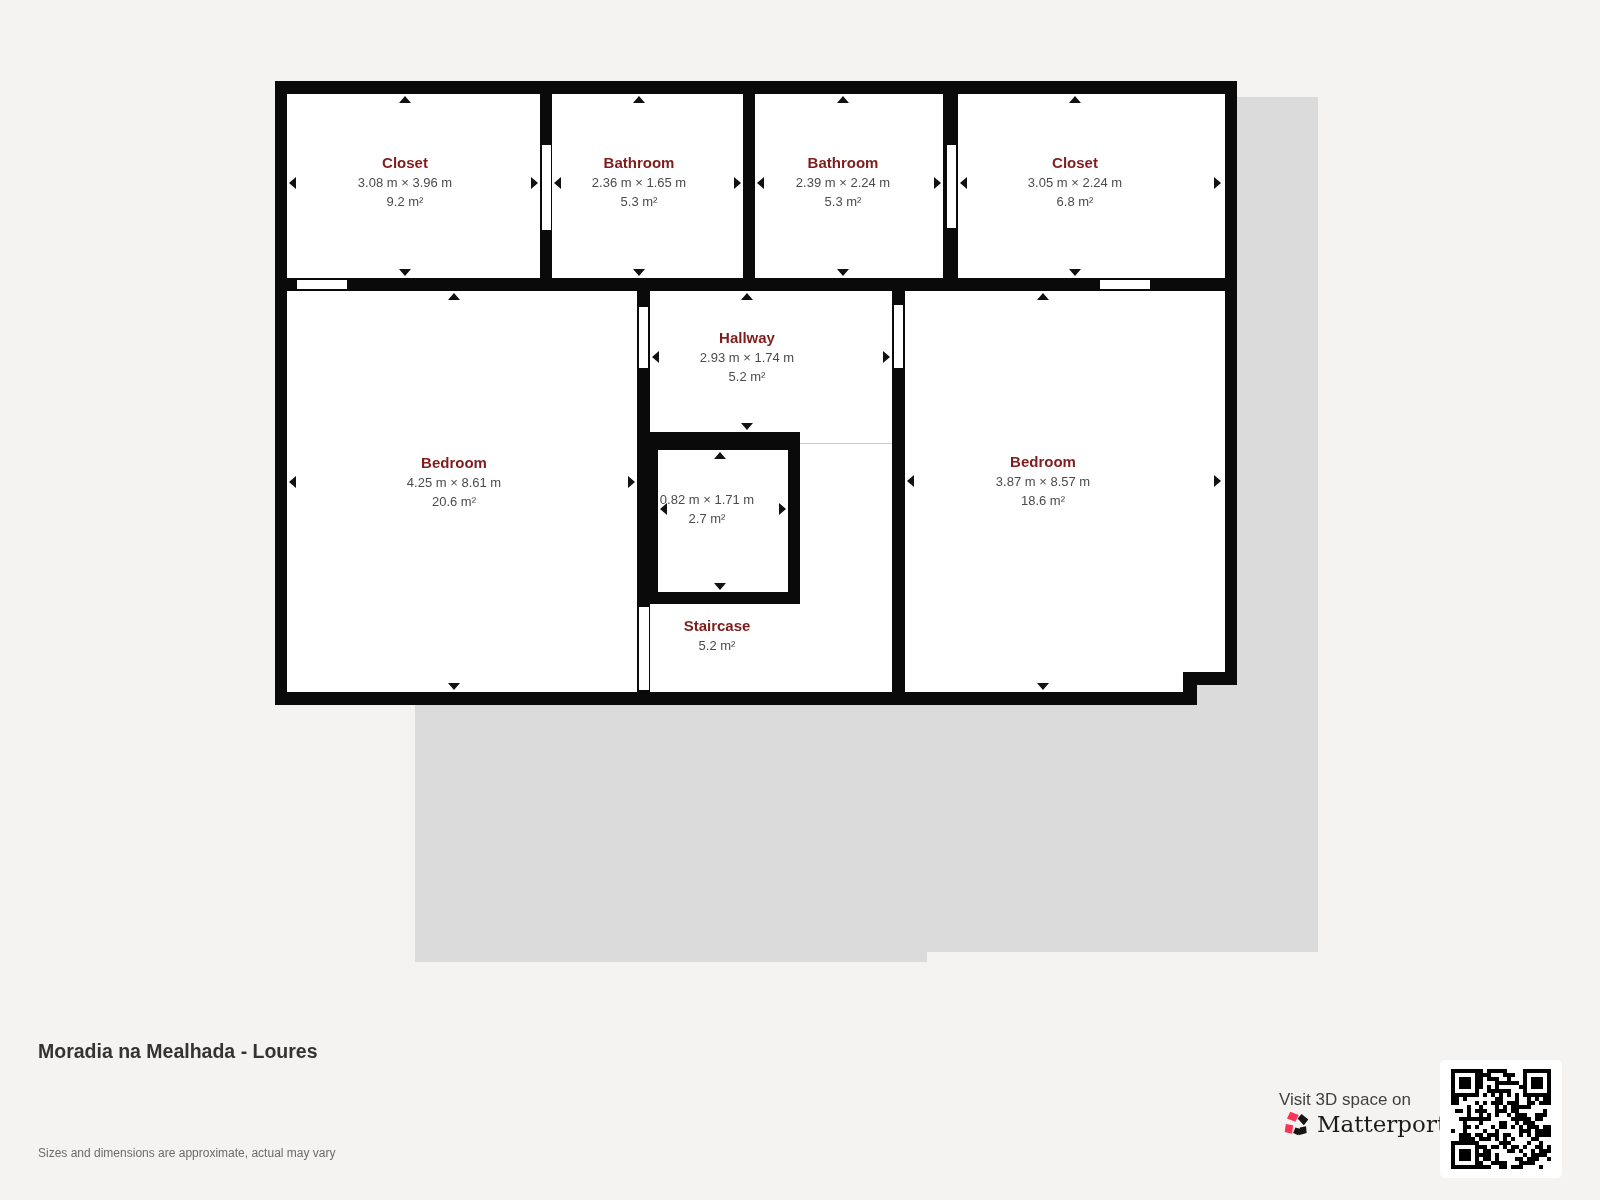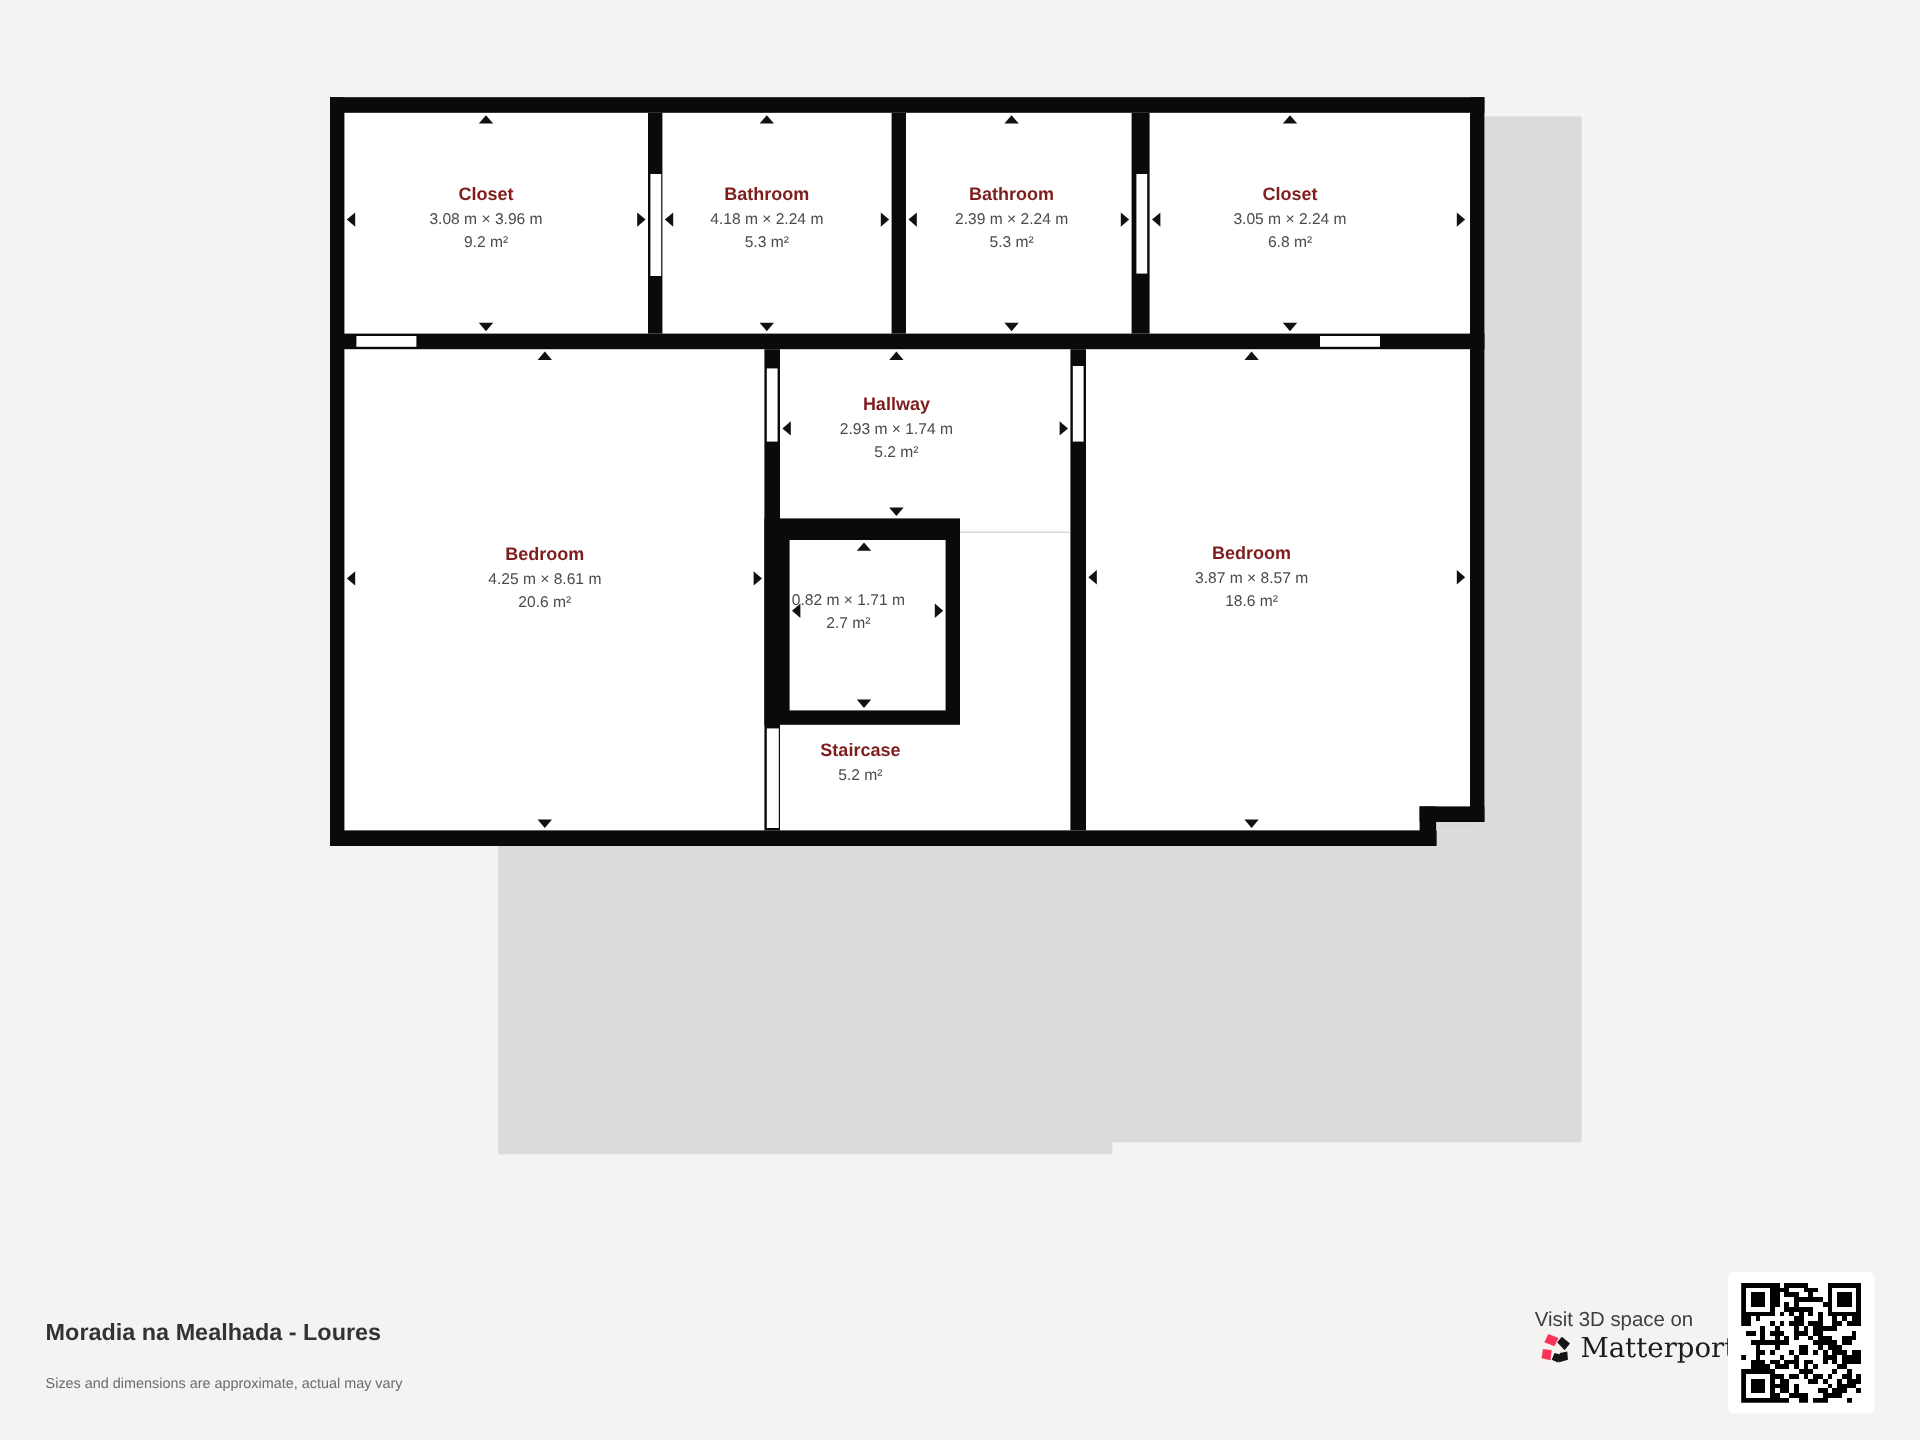--- a/index.html
+++ b/index.html
@@ -20,21 +20,21 @@
   #lab-closet2{left:1075px;top:153px;}
   #lab-bedroom-left{left:454px;top:453px;}
   #lab-hallway{left:747px;top:328px;}
   #lab-small-room{left:707px;top:490px;}
   #lab-staircase{left:717px;top:616px;}
   #lab-bedroom-right{left:1043px;top:452px;}
   
   #report-banner{left:38px;top:1062px;width:422px;height:30px;background:#1d1d1d;
                  display:flex;align-items:center;gap:9px;padding-left:11px;box-sizing:border-box;}
   #report-banner span{color:#ffffff;font-size:13.5px;font-weight:bold;letter-spacing:.2px;}
-  #property-title{left:38px;top:1100px;font-size:19.5px;font-weight:bold;color:#333333;}
+  #property-title{left:38px;top:1040px;font-size:19.5px;font-weight:bold;color:#333333;}
   #area-stats{left:38px;top:1135px;display:flex;align-items:center;font-size:15.5px;color:#3c3c3c;}
   #area-stats .b{font-weight:bold;color:#343434;}
   #area-stats .v{font-weight:normal;color:#4a4a4a;margin-left:6px;}
   #stats-divider{width:2px;height:19px;background:#3c3c3c;margin:0 14px;}
   #disclaimer{left:38px;top:1146px;font-size:12px;color:#6b6b6b;}
   
   #visit-3d-text{left:1269px;top:1090px;width:152px;text-align:center;font-size:17px;color:#3f3f3f;}
   #logo-row{left:1283px;top:1109px;display:flex;align-items:center;gap:7px;}
   #matterport-wordmark{font-family:"DejaVu Serif",serif;font-size:23px;color:#1b1b1b;}
   #brand-mark{font-size:10px;vertical-align:14px;color:#1b1b1b;}
@@ -109,21 +109,21 @@
       <div style="position: absolute; left: 1214px; top: 475px; width: 0px; height: 0px; border-top: 6px solid transparent; border-bottom: 6px solid transparent; border-left: 7px solid rgb(17, 17, 17);"></div>
     </div>
 
   <div class="room-label" id="lab-closet1">
     <span class="room-name">Closet</span>
     <span class="room-dims">3.08 m × 3.96 m</span>
     <span class="room-area">9.2 m²</span>
   </div>
   <div class="room-label" id="lab-bathroom1">
     <span class="room-name">Bathroom</span>
-    <span class="room-dims">4.18 m × 2.24 m</span>
+    <span class="room-dims">2.36 m × 1.65 m</span>
     <span class="room-area">5.3 m²</span>
   </div>
   <div class="room-label" id="lab-bathroom2">
     <span class="room-name">Bathroom</span>
     <span class="room-dims">2.39 m × 2.24 m</span>
     <span class="room-area">5.3 m²</span>
   </div>
   <div class="room-label" id="lab-closet2">
     <span class="room-name">Closet</span>
     <span class="room-dims">3.05 m × 2.24 m</span>

